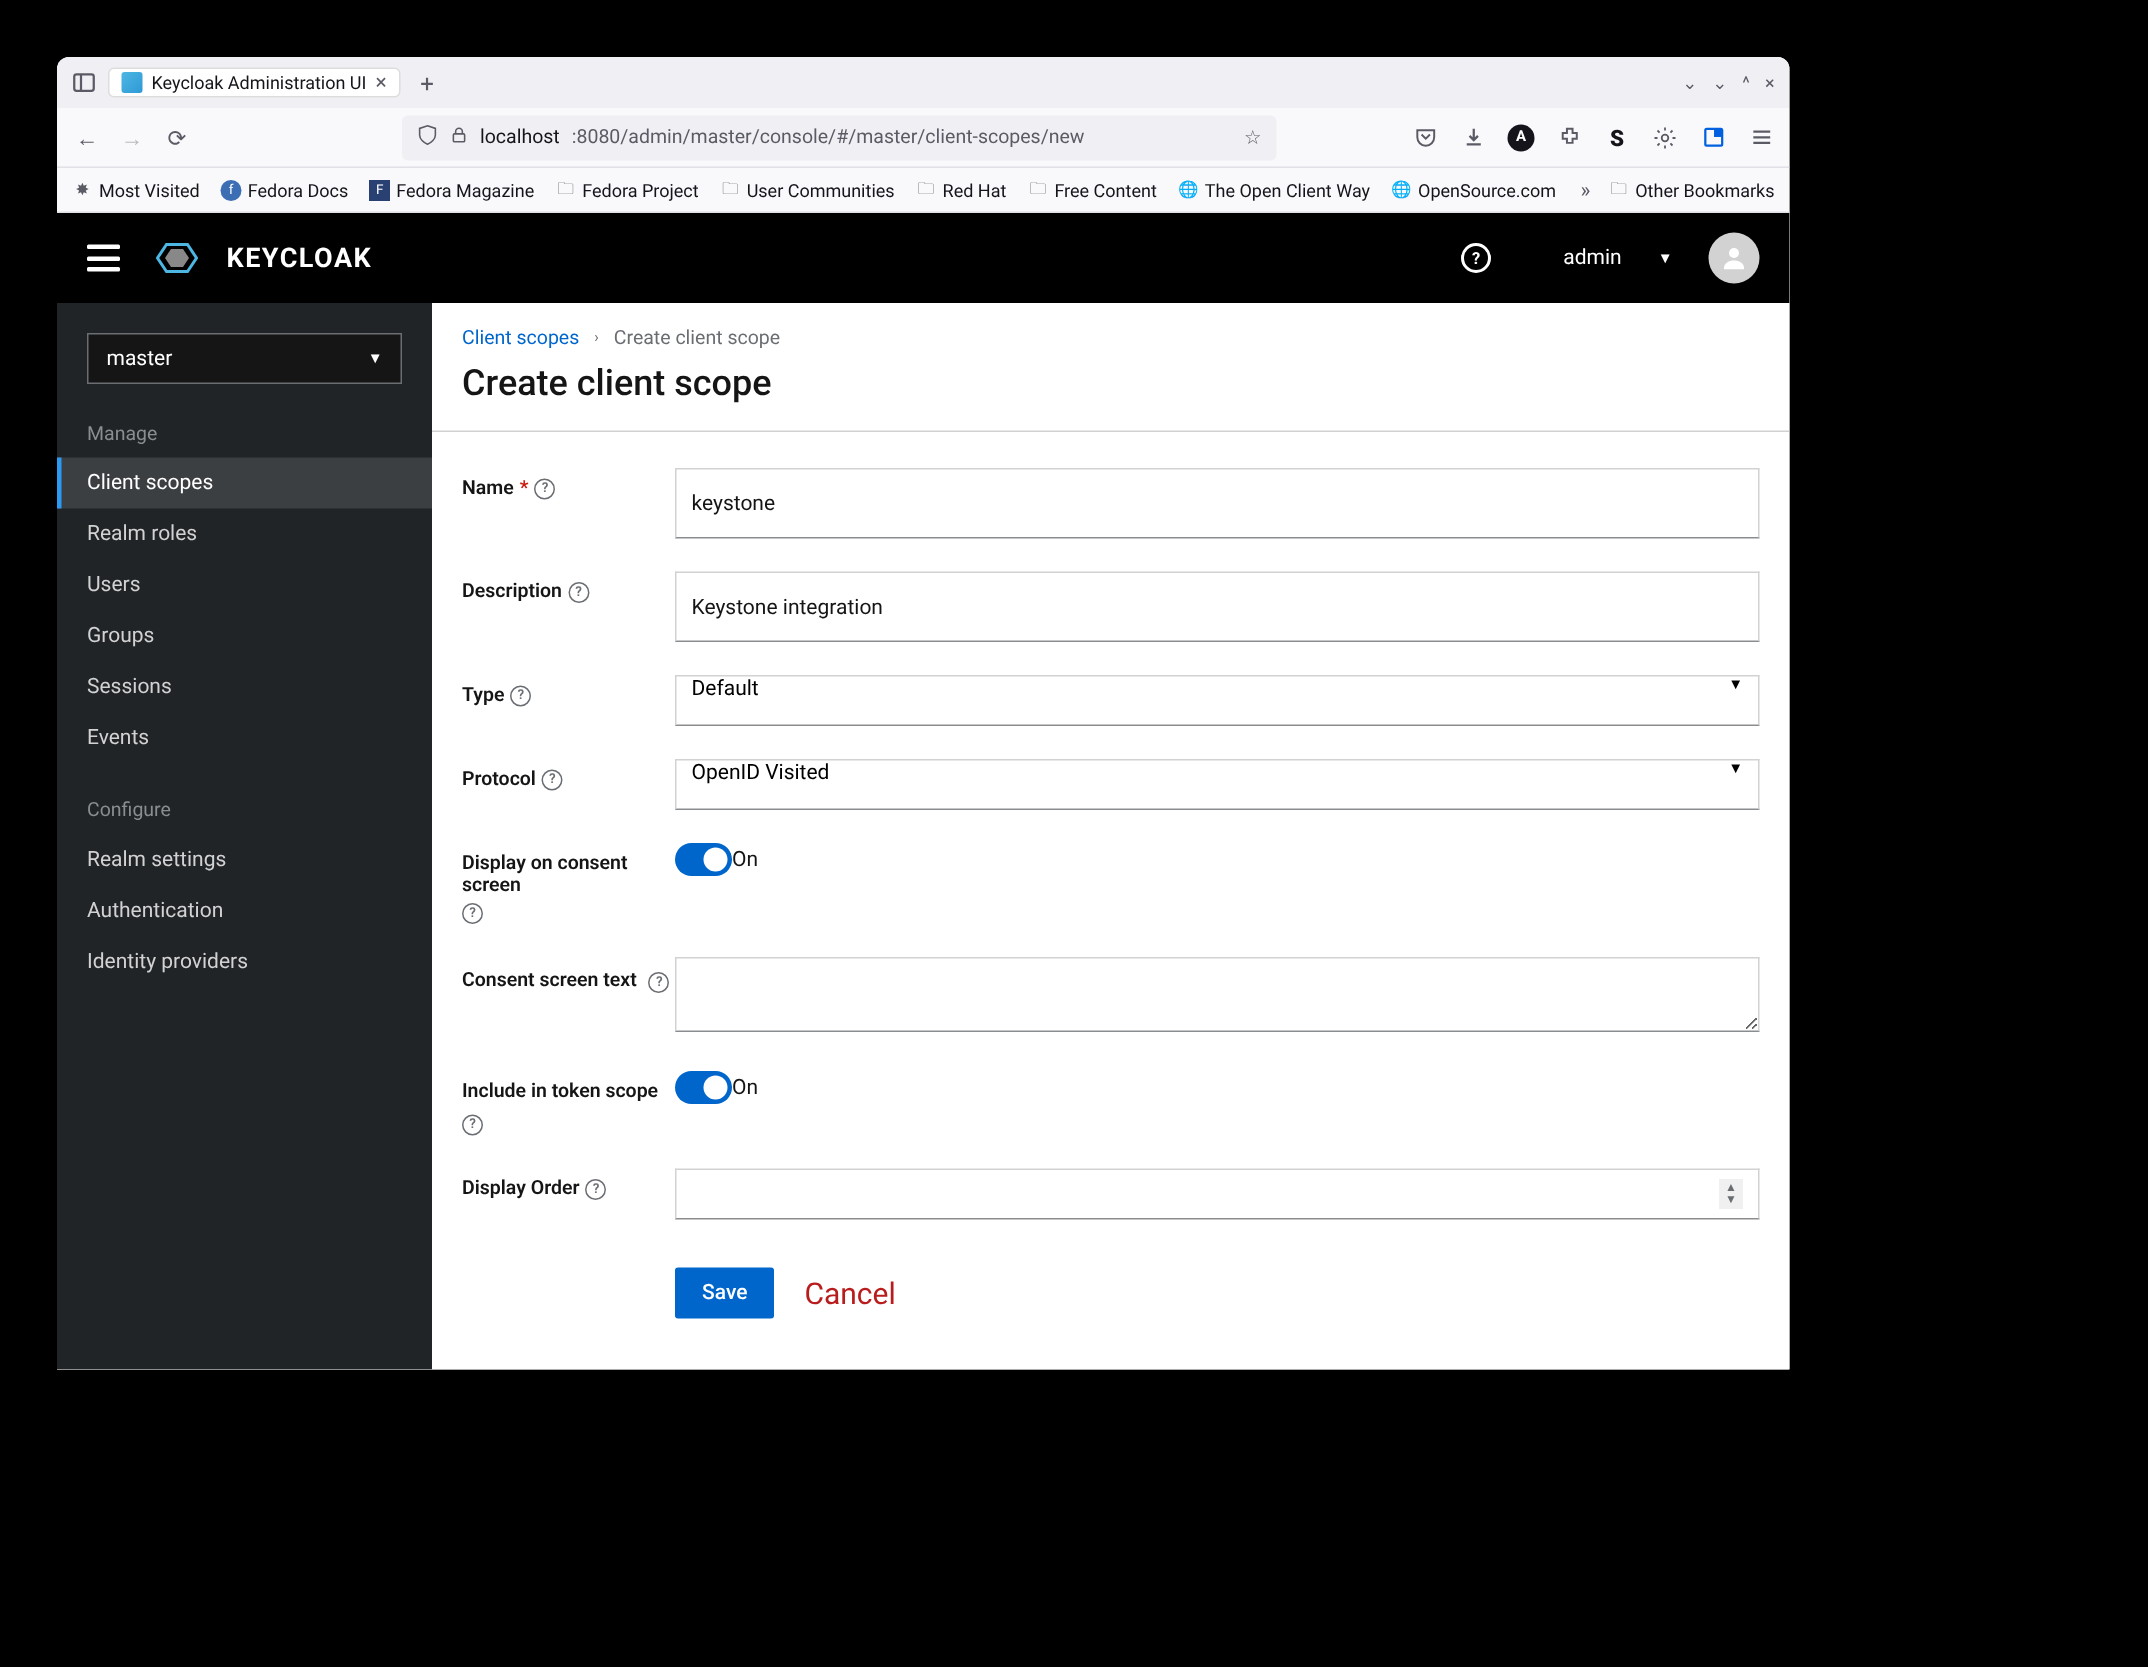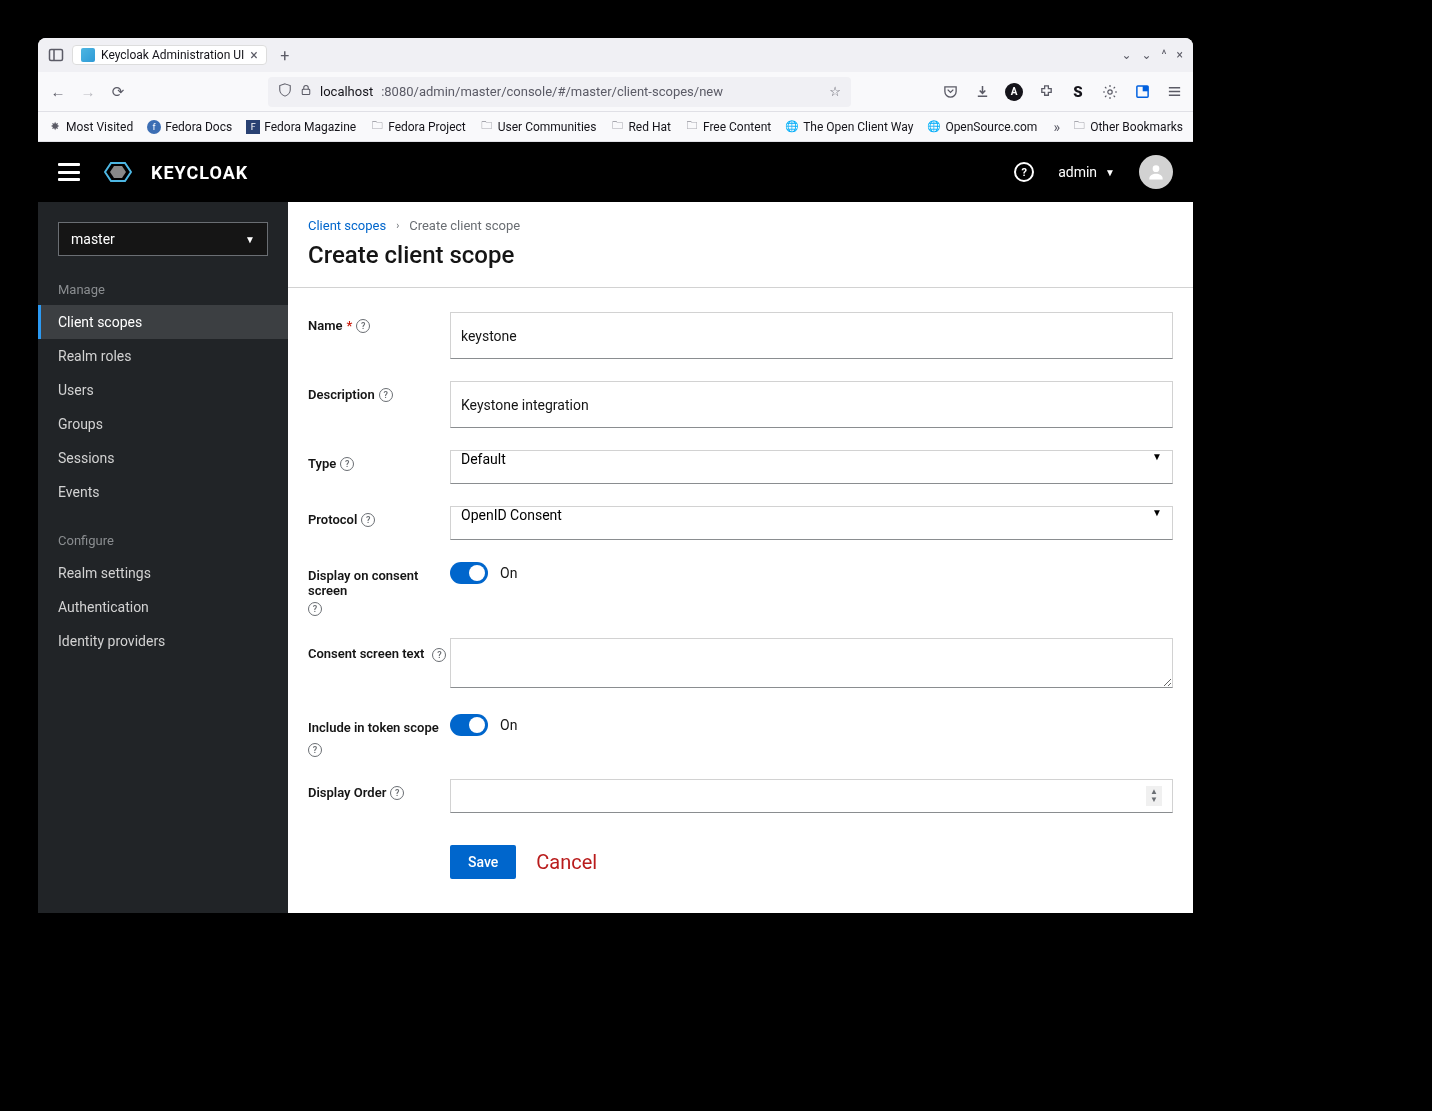--- a/index.html
+++ b/index.html
@@ -32,21 +32,21 @@
 
 
 .app { flex: 1; display: flex; flex-direction: column; background:#fff;}
 .app-header { height: 60px; background: #000; display: flex; align-items: center; padding: 0 20px; color: #fff; }
 .hamburger { width: 22px; height:18px; display:flex;flex-direction:column;justify-content:space-between;cursor:pointer;margin-right:24px;}
 .hamburger div { height:3px;background:#fff;border-radius:1px;}
 .logo { display:flex;align-items:center;gap:19px;font-weight:700;font-size:18px;letter-spacing:1px;}
 .logo-mark { width:28px;height:22px;display:flex;align-items:center;}
 .header-right { margin-left:auto;display:flex;align-items:center;gap:24px;}
 .help-ico { width:20px;height:20px;border:2px solid #fff;border-radius:50%;display:flex;align-items:center;justify-content:center;font-size:11px;font-weight:700;}
-.user-menu { display:flex;align-items:center;gap:8px;font-size:14px;cursor:pointer;}
+.user-menu { display:flex;align-items:center;gap:24px;font-size:14px;cursor:pointer;margin-left:24px;}
 .avatar { width:34px;height:34px;background:#d2d2d2;border-radius:50%;display:flex;align-items:center;justify-content:center;}
 .avatar svg{width:20px;height:20px;fill:#fff;}
 
 .app-body { flex:1;display:flex;overflow:hidden;}
 .sidebar { width:250px;background:#212427;color:#d2d2d2;display:flex;flex-direction:column;padding-top:16px;font-size:14px;overflow-y:auto;}
 .realm-select { margin:4px 20px 16px 20px;height:34px;border:1px solid #6a6e73;background:#151515;display:flex;align-items:center;padding:0 12px;justify-content:space-between;font-size:14px;color:#fff;cursor:pointer;}
 .section-label { padding:10px 20px 8px 20px;color:#8a8d90;font-size:13px;}
 .nav-item { padding:9px 20px;cursor:pointer;color:#d2d2d2;}
 .nav-item.active { background:#3c3f42;color:#fff;border-left:3px solid #2b9af3;padding-left:17px;}
 
@@ -57,21 +57,21 @@
 .divider { height:1px;background:#d2d2d2;margin:0;}
 .form { padding:24px 20px;}
 .form-row { display:flex;align-items:flex-start;margin-bottom:22px;}
 .form-label { width:142px;font-size:13px;font-weight:600;color:#151515;display:flex;align-items:center;gap:4px;flex-wrap:wrap;padding-top:6px;}
 .req { color:#c9190b;}
 .help-q { width:14px;height:14px;border:1px solid #6a6e73;border-radius:50%;display:inline-flex;align-items:center;justify-content:center;font-size:9px;color:#6a6e73;cursor:help;}
 .form-control { flex:1;}
 .text-input { width:100%;height:47px;border:1px solid #d2d2d2;border-bottom:1px solid #8a8d90;padding:18px 10px;font-size:14px;color:#151515;background:#fff;}
 .textarea { width:100%;min-height:44px;border:1px solid #d2d2d2;border-bottom:1px solid #8a8d90;padding:8px 10px;font-size:14px;resize:both;}
 .select { width:100%;height:34px;border:1px solid #d2d2d2;border-bottom:1px solid #8a8d90;padding:0 10px;font-size:14px;background:#fff;display:flex;justify-content:space-between;cursor:pointer;}
-.switch-wrap { display:flex;align-items:center;gap:12px;}
+.switch-wrap { display:flex;align-items:center;}
 .switch { width:38px;height:22px;background:#0066cc;border-radius:11px;position:relative;cursor:pointer;}
 .switch-knob { position:absolute;right:3px;top:3px;width:16px;height:16px;background:#fff;border-radius:50%;}
 .switch-label { font-size:14px;color:#151515;}
 .number-input { width:100%;height:34px;border:1px solid #d2d2d2;border-bottom:1px solid #8a8d90;padding:0 10px;font-size:14px;display:flex;align-items:center;justify-content:space-between;}
 .spinner { display:flex;flex-direction:column;gap:0;line-height:1;color:#6a6e73;font-size:8px;cursor:pointer;background:#f0f0f0;width:16px;text-align:center;padding:2px 0;}
 .actions { margin-left:142px;display:flex;gap:20px;align-items:center;padding-top:10px;}
 .btn-primary { background:#0066cc;color:#fff;border:none;height:34px;padding:0 18px;font-size:14px;font-weight:500;cursor:pointer;border-radius:2px;}
 .btn-link { background:none;border:none;color:#b91c1c;font-size:20px;cursor:pointer;}
 .caret-down { font-size:10px;}
 </style>
@@ -299,21 +299,21 @@
             </div>
           </div>
 
           <div class="form-row">
             <div class="form-label">
                 <span>Protocol</span> 
                 <span class="help-q">?</span>
               </div>
             <div class="form-control">
               <div class="select">
-                <span>OpenID Consent</span>
+                <span>OpenID Visited</span>
                 <span class="caret-down">▼</span>
               </div>
             </div>
           </div>
 
           <div class="form-row">
             <div class="form-label">
                 <span>Display on consent screen</span> 
                 <span class="help-q">?</span>
               </div>

